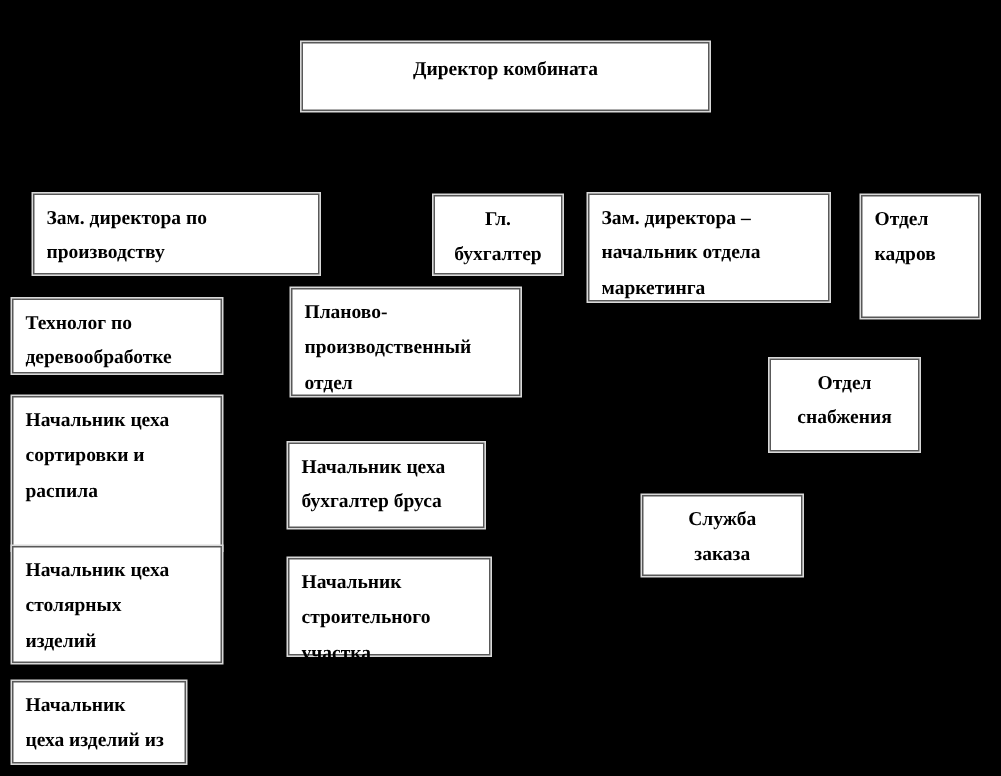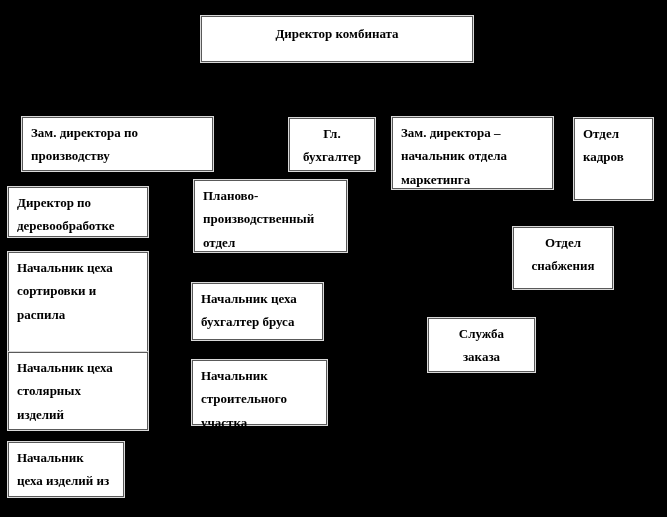--- a/index.html
+++ b/index.html
@@ -20,20 +20,21 @@
       box-sizing: border-box;
       background: #ffffff;
       border: 1px solid #595959;
       box-shadow: 0 0 0 1px #d9d9d9;
       color: #000000;
       font-size: 13px;
       font-weight: bold;
       line-height: 1.8;
       padding: 3px 8px;
       text-align: left;
+      margin-top: 12px;
     }
     .center { text-align: center; }
 
     .b-director        { left: 201px; top: 16px;  width: 272px; height: 46px; padding-top: 5px; }
     .b-deputy-prod     { left: 22px;  top: 117px; width: 191px; height: 54px; }
     .b-chief-acct      { left: 289px; top: 118px; width: 86px;  height: 53px; text-align: center; }
     .b-deputy-mkt      { left: 392px; top: 117px; width: 161px; height: 72px; }
     .b-hr              { left: 574px; top: 118px; width: 79px;  height: 82px; }
     .b-technologist    { left: 8px;   top: 187px; width: 140px; height: 50px; padding-right: 16px; }
     .b-planning        { left: 194px; top: 180px; width: 153px; height: 72px; }
@@ -54,21 +55,21 @@
   <div class="org-box b-director center">Директор комбината</div>
 
   <div class="org-box b-deputy-prod">Зам. директора по производству</div>
 
   <div class="org-box b-chief-acct center">Гл. бухгалтер</div>
 
   <div class="org-box b-deputy-mkt">Зам. директора – начальник отдела маркетинга</div>
 
   <div class="org-box b-hr">Отдел кадров</div>
 
-  <div class="org-box b-technologist">Директор по деревообработке</div>
+  <div class="org-box b-technologist">Технолог по деревообработке</div>
 
   <div class="org-box b-planning">Планово-производственный отдел</div>
 
 
   <div class="org-box b-supply center">Отдел снабжения</div>
 
   <div class="org-box b-sorting">Начальник цеха сортировки и распила</div>
 
   <div class="org-box b-glued">Начальник цеха бухгалтер бруса</div>
 

